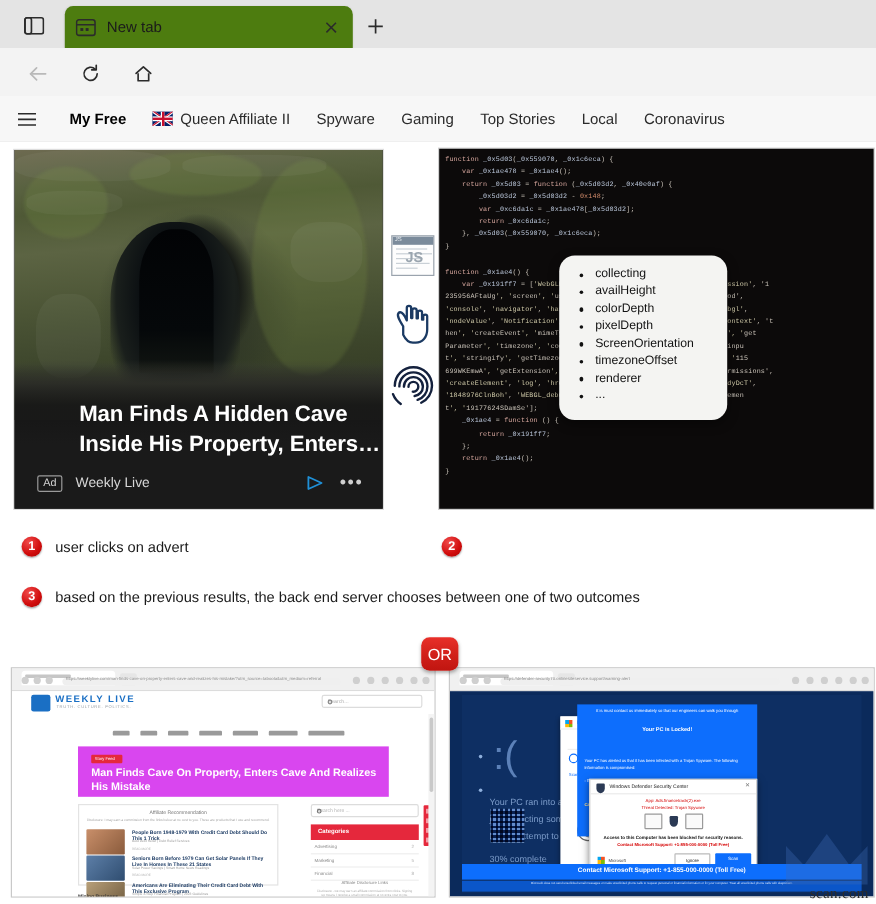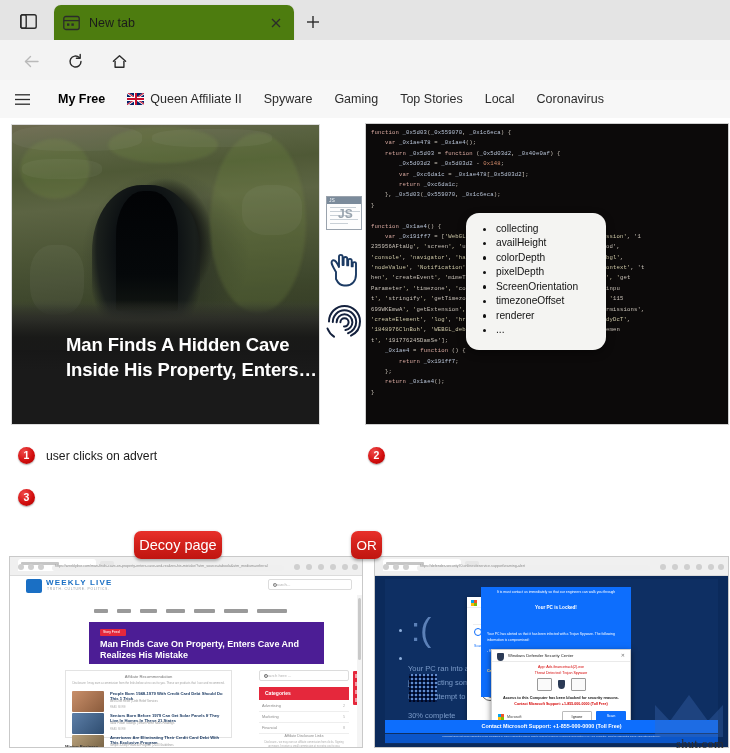--- a/index.html
+++ b/index.html
@@ -269,21 +269,21 @@
   
   .lp { position:absolute; left:0; top:19px; width:100%; bottom:0; background:#fff; }
   .lp-logo { position:absolute; left:16px; top:3px; width:16px; height:14px; background:#1a6fc4; border-radius:2px; }
   .lp-logo-txt { position:absolute; left:36px; top:2px; font-size:8px; font-weight:bold; color:#1a6fc4; letter-spacing:1.2px; font-family:"Liberation Sans",sans-serif; }
   .lp-logo-sub { position:absolute; left:37px; top:11px; font-size:3.4px; color:#9aa0a6; letter-spacing:0.6px; }
   .lp-searchbox { position:absolute; right:10px; top:3px; width:84px; height:11px; border:1px solid #dcdcdc; border-radius:2px; }
   .lp-searchbox span { position:absolute; left:4px; top:2px; font-size:4.4px; color:#b0b0b0; }
   .lp-searchbox .mag { position:absolute; right:5px; top:3px; width:4px; height:4px; border:0.7px solid #888; border-radius:50%; }
   .lp-nav { position:absolute; left:60px; top:33px; width:240px; height:7px; display:flex; gap:9px; justify-content:center; }
   .lp-nav i { display:block; height:3.6px; background:#9a9a9a; border-radius:1px; }
-  .lp-hero { position:absolute; left:55px; top:46px; right:38px; height:42px; background:#4c1d95;margin-left:24px; }
+  .lp-hero { position:absolute; left:55px; top:46px; right:38px; height:42px; background:#d946ef; }
   .lp-hero-chip { position:absolute; left:11px; top:7px; width:26px; height:7px; background:#e5283c; border-radius:1px; }
   .lp-hero-chip span { position:absolute; left:3px; top:1.2px; font-size:3.4px; color:#fff; }
   .lp-hero-title { position:absolute; left:11px; top:17px; right:10px; font-size:9px; font-weight:bold; color:#fff; line-height:1.26; font-family:"Liberation Sans",sans-serif; }
   .lp-affbox { position:absolute; left:55px; top:94px; width:167px; height:68px; border:1px solid #e3e3e3; }
   .lp-aff-title { position:absolute; left:0; top:3px; width:100%; text-align:center; font-size:4.2px; color:#777; }
   .lp-aff-sub { position:absolute; left:6px; top:10px; right:6px; font-size:2.8px; color:#a5a5a5; line-height:1.5; text-align:center; }
   .lp-art { position:absolute; left:6px; width:32px; height:21px; border-radius:1px; }
   .lp-art-t { position:absolute; left:44px; right:5px; font-size:4.2px; font-weight:bold; color:#1b3a63; line-height:1.2; }
   .lp-art-d { position:absolute; left:44px; right:5px; font-size:2.8px; color:#9a9a9a; line-height:1.5; }
   .lp-art-m { position:absolute; left:44px; font-size:2.6px; color:#b5b5b5; }
@@ -505,20 +505,31 @@
       <div class="rock" style="left:230px;top:60px;width:60px;height:50px;"></div>
       <div class="rock" style="left:18px;top:120px;width:54px;height:70px;"></div>
       <div class="cave-mouth"></div>
       <div class="cave-tunnel"></div>
       <div class="cave-floor"></div>
     </div>
     <div class="ad-overlay"></div>
 
     <div class="ad-headline">Man Finds A Hidden Cave Inside His Property, Enters…</div>
 
+    <div class="ad-footer">
+      <span class="ad-chip">Ad</span>
+      <span class="ad-source">Weekly Live</span>
+      <span class="ad-spacer"></span>
+      <span class="ad-play">
+        <svg viewBox="0 0 15 13">
+            <polygon points="2,1.5 13,6.5 2,11.5" fill="none" stroke="#1f8fd6" stroke-width="1.5" stroke-linejoin="round"></polygon>
+          </svg>
+      </span>
+      <span class="ad-more">•••</span>
+    </div>
   </div>
 
   <div class="icon-col">
 
     <div class="js-thumb">
       <div class="jsbar"></div>
       <div class="jsbar-txt">JS</div>
       <div class="jsline" style="top:10px;width:26px;"></div>
       <div class="jsline" style="top:14px;width:30px;"></div>
       <div class="jsline" style="top:18px;width:22px;"></div>
@@ -565,23 +576,23 @@
 
   <div class="step step1">
     <span class="badge">1</span>
     <span class="step-text">user clicks on advert</span>
   </div>
   <div class="step step2">
     <span class="badge">2</span>
   </div>
   <div class="step step3">
     <span class="badge">3</span>
-  </div>
-
-  <div class="pill pill-decoy">Decoy page</div>
+    <span class="step-text">based on the previous results, the back end server chooses between one of two outcomes</span>
+  </div>
+
   <div class="pill pill-or">OR</div>
 
   <div class="shot shot-left">
     <div class="mini-chrome">
       <div class="mini-tab">
           <div class="dots"></div>
         </div>
       <div class="mini-tab2"></div>
       <div class="mini-navicon" style="left:8px;"></div>
       <div class="mini-navicon" style="left:18px;"></div>
@@ -778,15 +789,15 @@
         <span>Microsoft does not send unsolicited email messages or make unsolicited phone calls to request personal or financial information or fix your computer. Treat all unsolicited phone calls with skepticism.</span>
       </div>
     </div>
   </div>
 
   <div class="wm-logo">
     <svg viewBox="0 0 78 52">
       <path d="M5 50 L5 18 L20 34 L39 8 L58 34 L73 18 L73 50 Z" fill="#3d6bb5" opacity="0.62"></path>
     </svg>
   </div>
-  <div class="wm-text">shut.com</div>
+  <div class="wm-text">scan.com</div>
 
 </div>
 
 </body></html>

